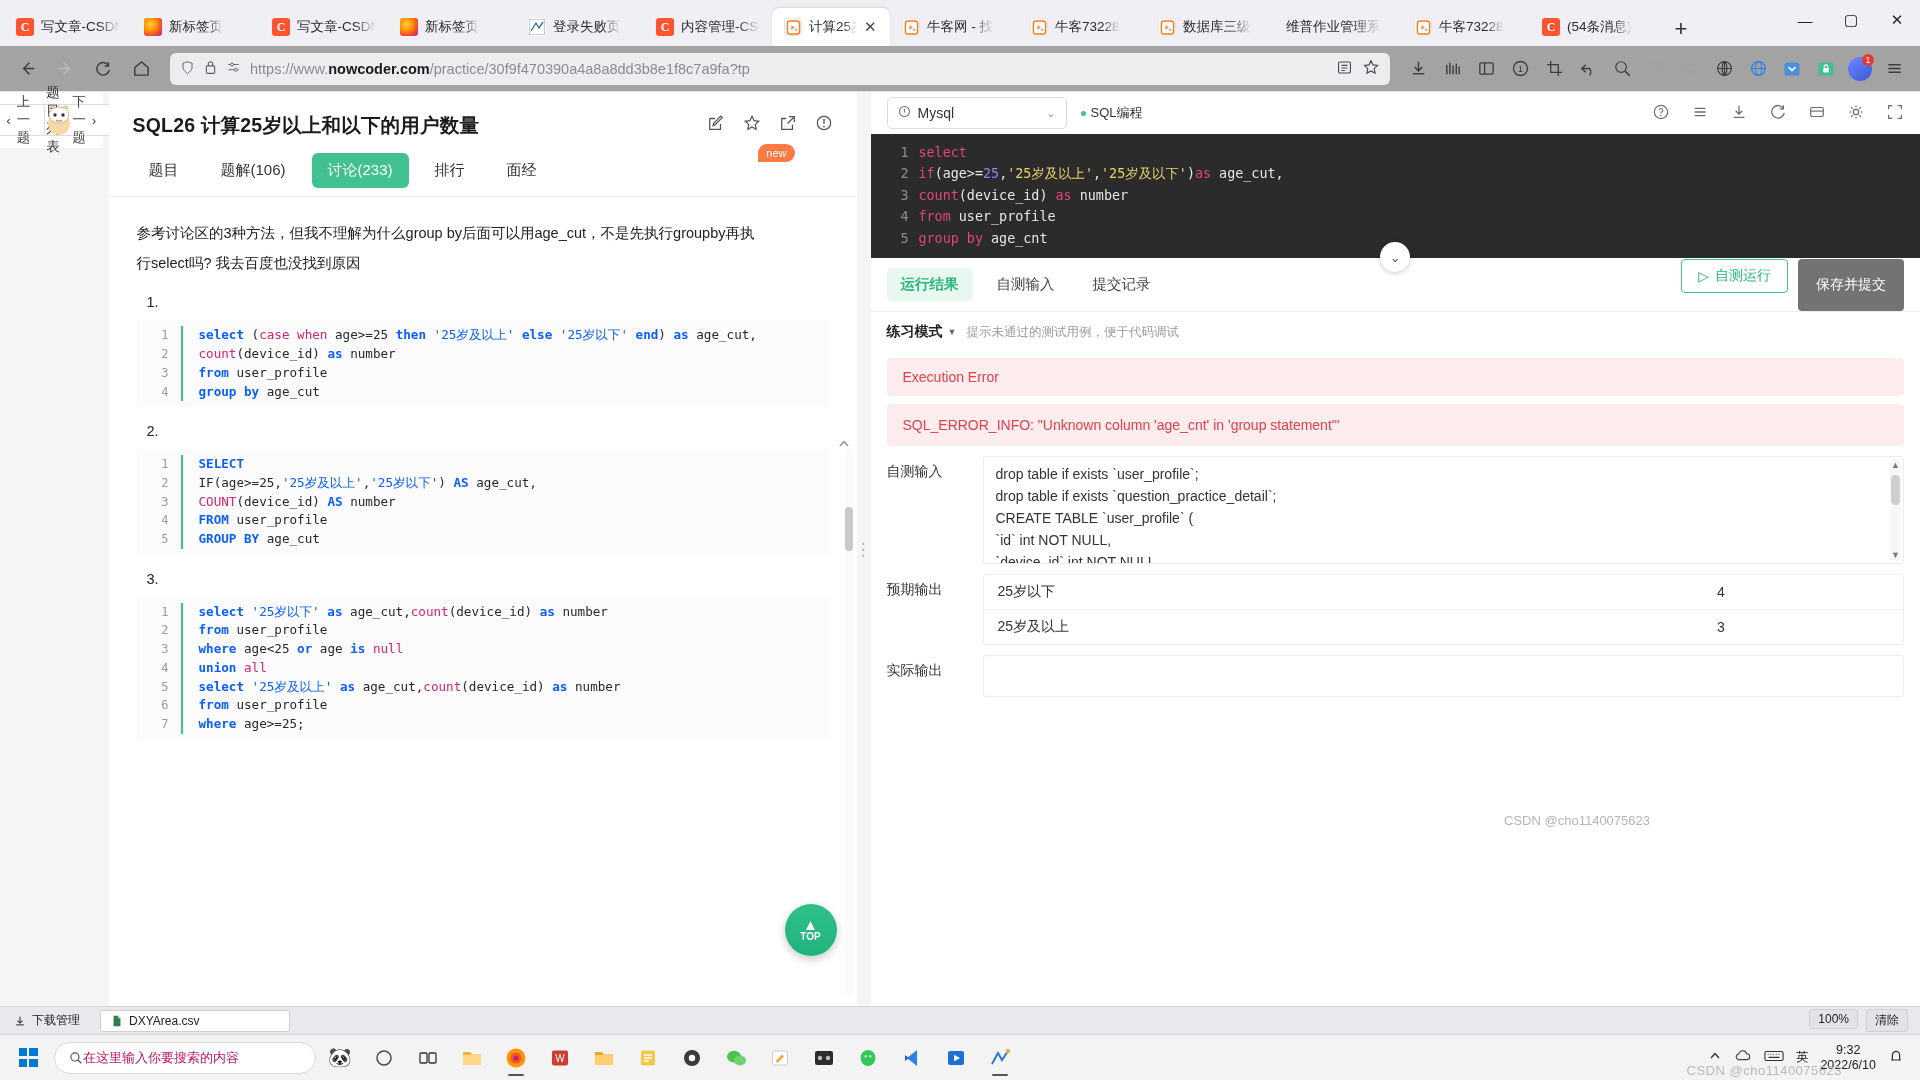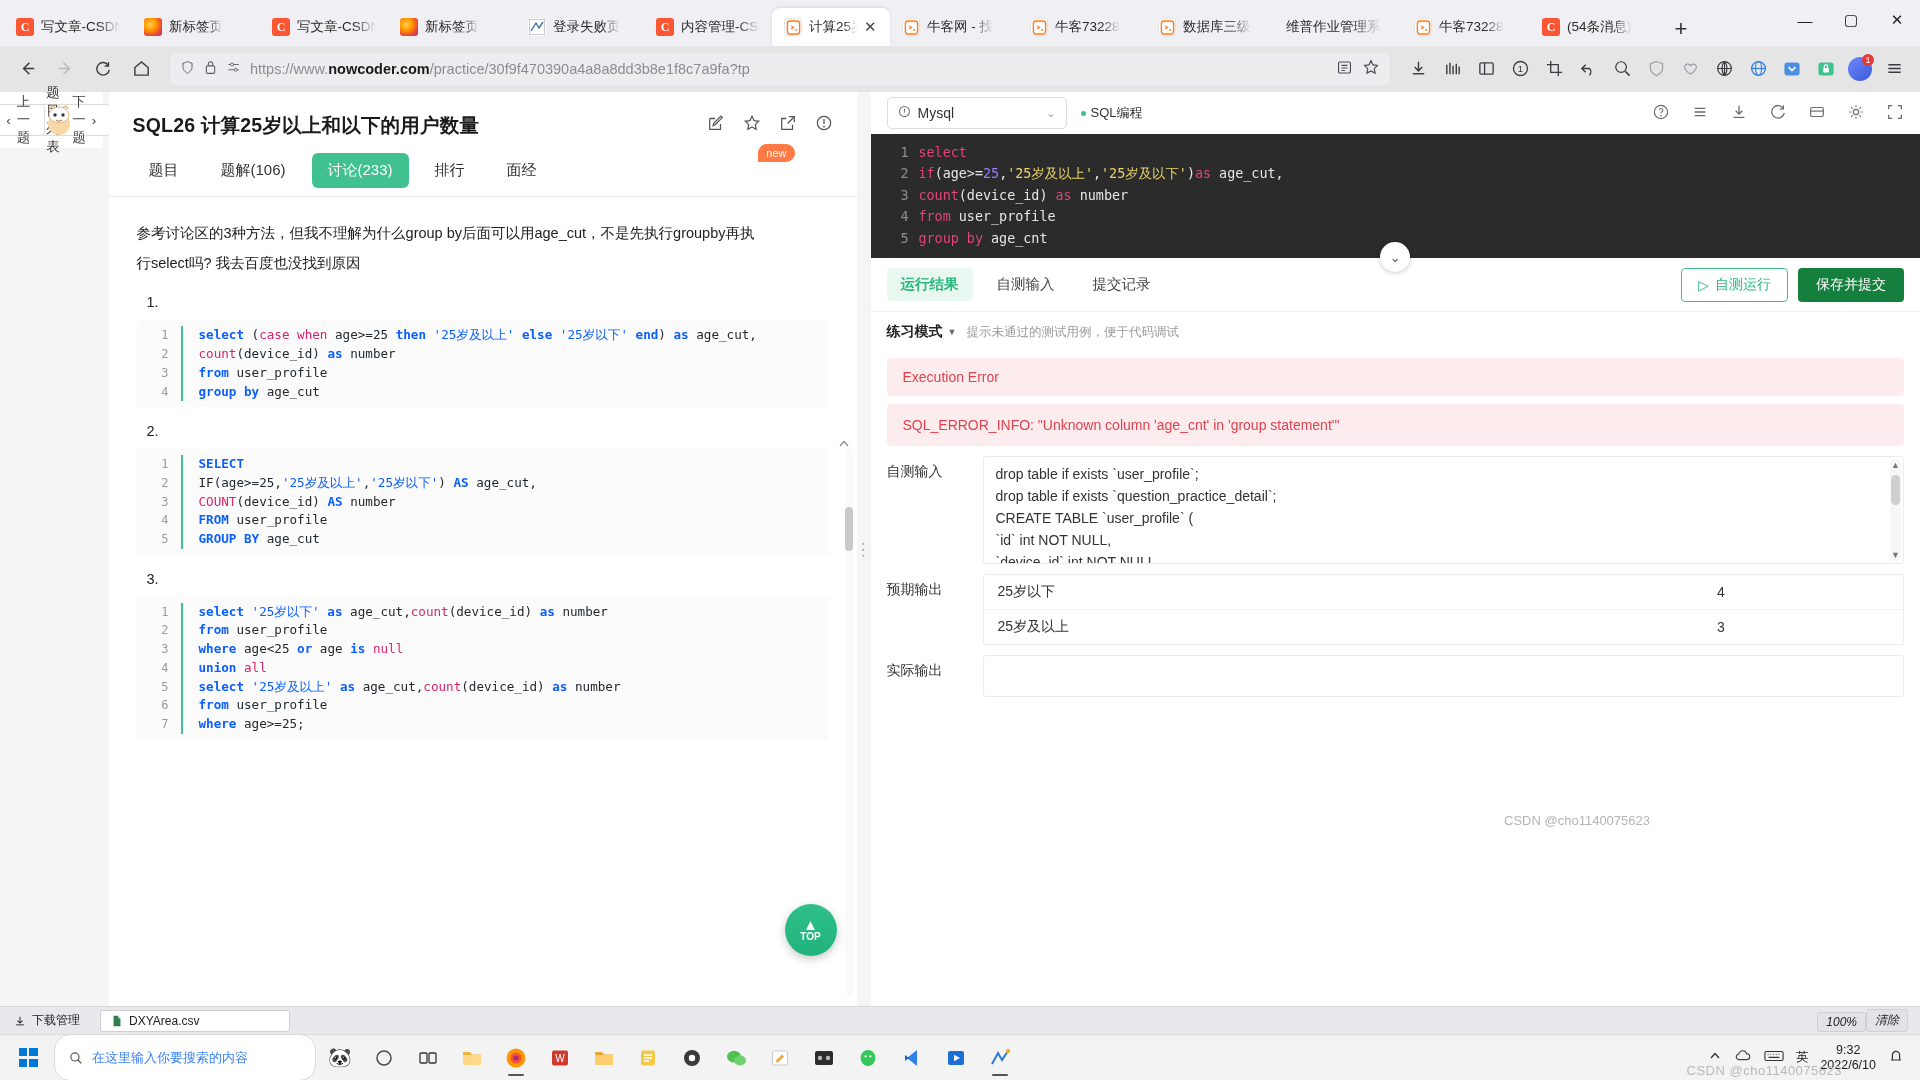--- a/index.html
+++ b/index.html
@@ -33,21 +33,21 @@
   .tab .tlabel { overflow:hidden; text-overflow:clip;
     mask-image:linear-gradient(to right,#000 72%,transparent 100%);
     -webkit-mask-image:linear-gradient(to right,#000 72%,transparent 100%); }
   .tab .tclose { margin-left:auto; font-size:15px; color:#444; flex:0 0 14px; }
   .newtab { width:34px; height:34px; display:flex; align-items:center; justify-content:center;
     font-size:22px; color:#333; margin-left:6px; }
   .wbtns { margin-left:auto; display:flex; align-items:flex-start; height:46px; }
   .wbtn { width:46px; height:40px; display:flex; align-items:center; justify-content:center;
     color:#222; font-size:15px; }
 
-  .navbar { height:46px; background:#e5e5e5; display:flex; align-items:center;
+  .navbar { height:46px; background:#a3a3a3; display:flex; align-items:center;
     padding:0 10px; gap:4px; flex:0 0 46px; border-bottom:1px solid #e4e4e7; }
   .navbtn { width:34px; height:34px; display:flex; align-items:center; justify-content:center;
     color:#3c3c43; border-radius:5px; }
   .navbtn.dim { color:#b9b9bf; }
   .urlbar { flex:1; height:32px; background:#ededf0; border-radius:6px; margin:0 8px;
     display:flex; align-items:center; gap:9px; padding:0 10px; min-width:0; }
   .urlbar .utext { flex:1; min-width:0; font-size:14.5px; color:#8b8b93; white-space:nowrap;
     overflow:hidden; mask-image:linear-gradient(to right,#000 95%,transparent 100%);
     -webkit-mask-image:linear-gradient(to right,#000 95%,transparent 100%); }
   .urlbar .utext b { color:#1c1c1e; font-weight:600; }
@@ -142,21 +142,21 @@
      box-shadow:0 1px 5px rgba(0,0,0,.22); display:flex; align-items:center; justify-content:center;
      font-size:13px; }
 
   .restabs { height:54px; display:flex; align-items:center; padding:0 16px; gap:10px;
      border-bottom:1px solid #eee; flex:0 0 54px; }
   .rtab { padding:7px 14px; font-size:14.5px; color:#444; border-radius:5px; }
   .rtab.active { background:#e8f8f1; color:#2ab77e; font-weight:bold; }
   .runbtns { margin-left:auto; display:flex; gap:10px; }
   .btn-run { height:34px; border:1px solid #40c18f; color:#2ab77e; background:#fff;
      border-radius:4px; display:flex; align-items:center; gap:6px; padding:0 16px; font-size:14px; }
-  .btn-submit { height:34px; background:#15803d; color:#fff; border-radius:4px;
+  .btn-submit { height:52px; background:#737373; color:#fff; border-radius:4px;
      display:flex; align-items:center; padding:0 18px; font-size:14px; }
 
   .modebar { height:40px; display:flex; align-items:center; gap:10px; padding:0 16px; flex:0 0 40px; }
   .modebar .mode { font-size:14px; font-weight:bold; color:#222; display:flex; align-items:center; gap:5px; }
   .modebar .hint { font-size:12.5px; color:#999; }
   .caret { font-size:9px; color:#666; }
 
   .errbox { margin:6px 16px 0 16px; background:#fdeced; border-radius:4px; padding:11px 16px;
      color:#e0414e; font-size:14px; }
   .errbox2 { margin:8px 16px 0 16px; background:#fdeced; border-radius:4px; padding:13px 16px;
@@ -179,34 +179,34 @@
   .otable tr:last-child td { border-bottom:none; }
   .otable td.v { width:200px; }
   .emptybox { height:42px; }
 
   
   .dlbar { height:28px; background:#e9e9ed; display:flex; align-items:center; gap:10px;
      padding:1px 4px; flex:0 0 28px; border-top:1px solid #d6d6da; position:relative; }
   .dlitem { height:22px; display:flex; align-items:center; gap:6px; font-size:12px;
      color:#222; padding:0 10px; }
   .dlitem.file { background:#fff; border:1px solid #d0d0d4; border-radius:2px; width:190px; }
-  .zoomgrp { margin-left:auto; display:flex; align-items:flex-end; padding-right:8px;font-style:italic; }
+  .zoomgrp { margin-left:auto; display:flex; align-items:flex-start; gap:8px; padding-right:8px; }
   .zoombtn { background:#e3e3e7; border:1px solid #cfcfd4; border-radius:3px;
      font-size:12px; color:#222; padding:2px 8px; }
 
   .taskbar { height:46px; background:#f3f3f3; display:flex; align-items:center; gap:4px;
      padding:0 6px; flex:0 0 46px; border-top:1px solid #dcdcdc; position:relative; }
   .tbicon { width:40px; height:40px; display:flex; align-items:center; justify-content:center;
      border-radius:5px; font-size:19px; position:relative; }
   .tbicon.active::after { content:""; position:absolute; bottom:2px; left:12px; width:16px;
      height:2px; border-radius:1px; background:#555; }
   .startbtn { width:44px; height:40px; display:flex; align-items:center; justify-content:center; }
-  .searchbox { height:47px; background:#fff; border:1px solid #d9d9d9; border-radius:16px;
-     display:flex; align-items:center; gap:9px; padding:0 14px; width:262px;
-     font-size:13px; color:#3b82f6; }
+  .searchbox { height:32px; background:#fff; border:1px solid #d9d9d9; border-radius:16px;
+     display:flex; align-items:center; padding:0 14px; width:262px;
+     font-size:13px; color:#be185d; }
   .trayarea { margin-left:auto; display:flex; align-items:center; gap:12px; padding-right:10px;
      font-size:12.5px; color:#222; }
   .clock { text-align:center; line-height:15px; font-size:12.5px; }
   .watermark { position:absolute; right:78px; bottom:2px; font-size:13px; color:#b9b9b9;
      letter-spacing:.5px; }
   .watermark2 { position:absolute; right:270px; bottom:178px; font-size:13px; color:#b5b5b5; }
   .win-logo { width:19px; height:19px; display:grid; grid-template-columns:1fr 1fr;
      grid-template-rows:1fr 1fr; gap:2.5px; }
   .win-logo i { background:#0078d7; display:block; }
 </style>

